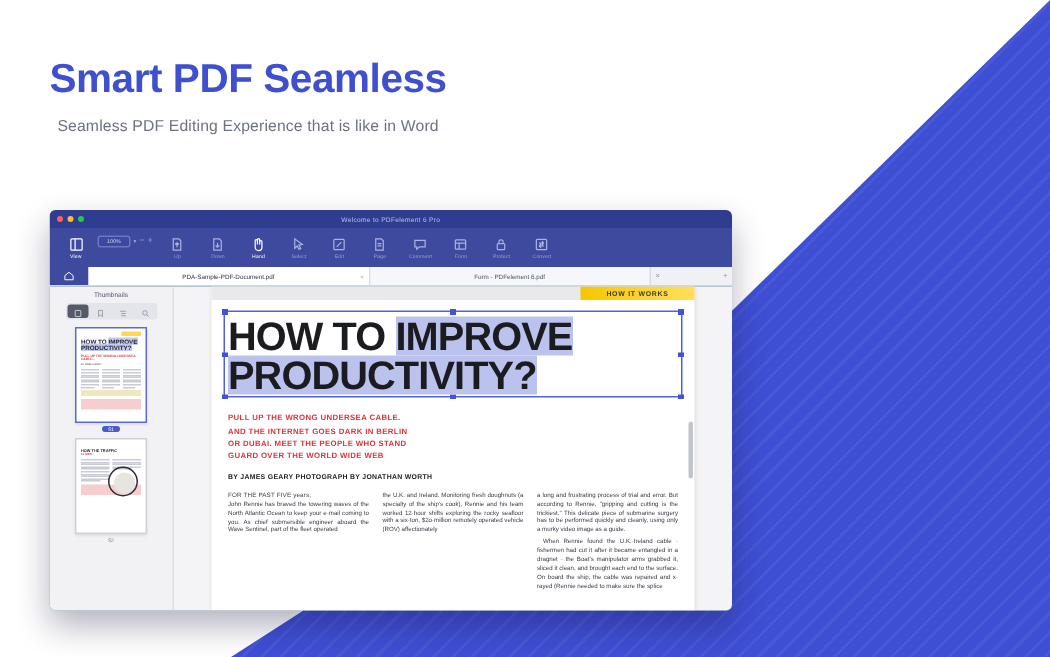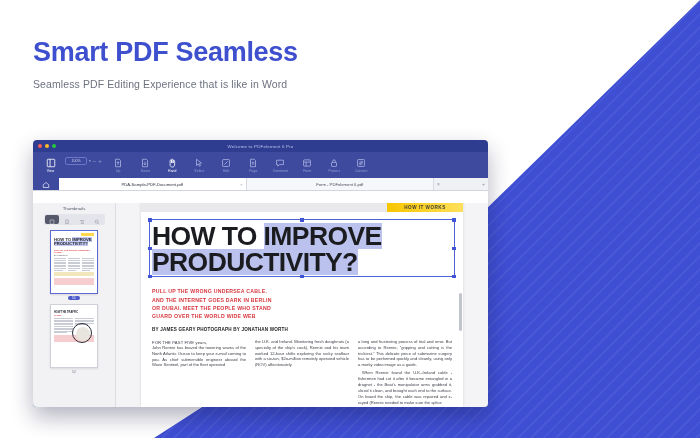--- a/index.html
+++ b/index.html
@@ -36,21 +36,21 @@
     content:""; position:absolute; inset:0;
     background:repeating-linear-gradient(135deg, rgba(255,255,255,.05) 0 2px, rgba(255,255,255,0) 2px 9px);
   }
   
   #hero { position:absolute; left:33px; top:38px; z-index:5; }
   #hero-title {
     font-size:27px; font-weight:bold; color:#3f50cf;
     letter-spacing:-.3px; line-height:1.1;
   }
   #hero-sub {
-    margin-top:10px; font-size:10.5px; color:#6d7280; letter-spacing:.1px;
+    margin-top:10px; font-size:10.5px; color:#6d7280; letter-spacing:.1px;text-align:center;
   }
   
   #app-window {
     position:absolute; left:33px; top:140px; width:455px; height:267px;
     z-index:6; border-radius:4px; overflow:hidden;
     box-shadow:0 10px 22px rgba(20,20,60,.32);
     background:#fff;
     display:flex; flex-direction:column;
   }
   
@@ -101,21 +101,21 @@
   .doc-tab{
     flex:1; display:flex; align-items:center; justify-content:center;
     font-size:4.2px; color:#4a4f5c; border-right:1px solid #d7dae2; position:relative;
     background:#f6f7fa;
   }
   .doc-tab.active{ background:#ffffff; color:#2d3240; }
   .doc-tab .tab-close{ position:absolute; right:3px; font-size:4px; color:#9aa0ae;}
   #tab-spacer{ width:54px; background:#f0f1f5; display:flex; align-items:center; justify-content:space-between; padding:0 3px;}
   #tab-x, #tab-plus{ font-size:5px; color:#8d93a3; }
   
-  #win-body{ flex:1; display:flex; min-height:0; background:#0c4a6e;margin-top:12px; }
+  #win-body{ flex:1; display:flex; min-height:0; background:#0c4a6e; }
   
   #sidebar{
     width:83px; background:#f2f2f4; border-right:1px solid #dcdde2;
     display:flex; flex-direction:column; align-items:center; padding-top:3px;
     overflow:hidden;
   }
   #sidebar-title{ font-size:4.4px; color:#55596a; margin-bottom:3px; }
   #sidebar-tools{
     display:flex; gap:1px; background:#e4e5ea; border-radius:2px; padding:1px;
     margin-bottom:5px;

